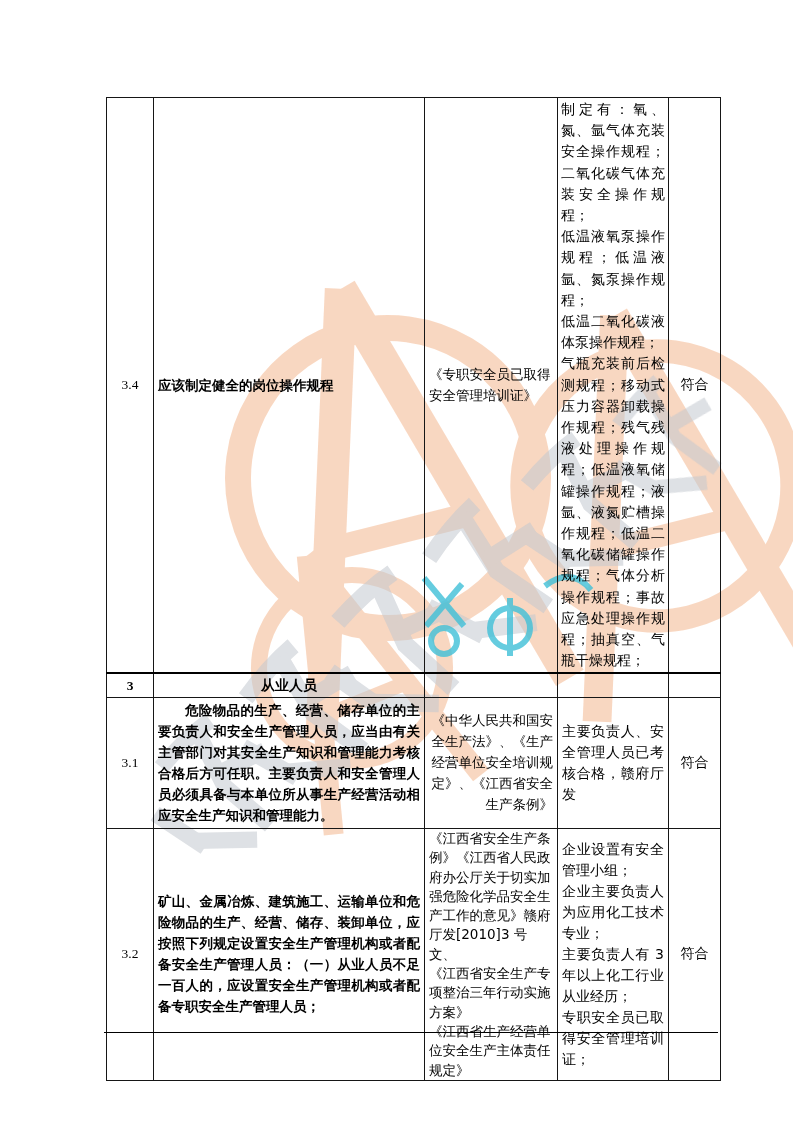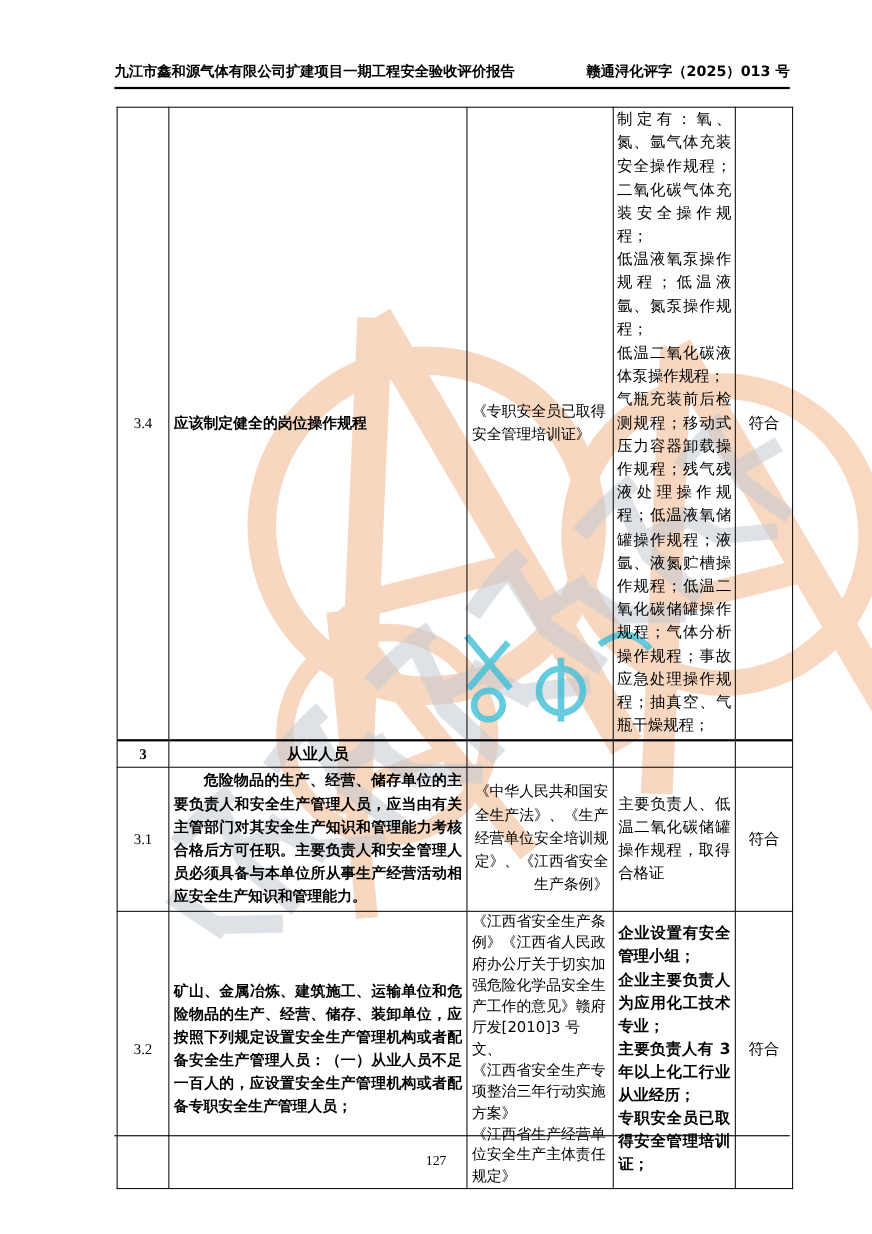--- a/index.html
+++ b/index.html
@@ -47,21 +47,21 @@
   td.situation{
     font-size:14px;line-height:21.2px;
     text-align:justify;vertical-align:top;padding:1px 3px;
     white-space:pre-line;line-break:strict;
   }
   td.concl{text-align:center;font-size:14px;margin-left:40px;}
   .preline{white-space:pre-line;}
   .sec-row td{font-weight:bold;border-top:2.5px solid #000;}
   .sec-title{text-align:center;font-size:14px;padding-left:4px;}
   .r32-basis{font-size:13.5px;line-height:19.3px;vertical-align:top;padding-top:1px;}
-  .r32-sit{font-size:14px;line-height:21px;vertical-align:top;padding-top:1px;white-space:pre-line;text-align:justify;font-weight:bold;}
+  .r32-sit{font-size:14px;line-height:21px;vertical-align:top;padding-top:1px;white-space:pre-line;text-align:justify;}
   .r31-sit{font-size:14px;line-height:21px;text-align:justify;}
   .footer-line{
     position:absolute;left:104px;top:1032px;width:614px;
     border-top:1.5px solid #000;
   }
   .page-num{
     position:absolute;left:0;top:1048px;width:793px;
     text-align:center;
     font-family:"Liberation Serif",serif;
     font-size:12.5px;
@@ -106,24 +106,20 @@
       <path d="M510 598 L510 656"></path>
       <circle cx="444" cy="641" r="13"></circle>
       <path d="M424 578 l 40 48"></path>
       <path d="M462 584 l -36 42"></path>
       <path d="M545 586 q 26 -20 46 4"></path>
     </g>
   </svg>
 
   <div class="content">
 
-    <div class="header">
-      <span class="title">九江市鑫和源气体有限公司扩建项目一期工程安全验收评价报告</span>
-      <span class="docno">赣通浔化评字（2025）013 号</span>
-    </div>
 
     <table class="doc-table">
       <colgroup>
         <col style="width:47px">
           <col style="width:271px">
           <col style="width:133px">
         <col style="width:111px">
           <col style="width:52px">
       </colgroup>
       <tbody>
@@ -141,35 +137,34 @@
           <td class="num">3</td>
           <td class="sec-title">从业人员</td>
           <td></td>
           <td></td>
           <td></td>
         </tr>
         <tr style="height:131px">
           <td class="num">3.1</td>
           <td class="req req-indent">危险物品的生产、经营、储存单位的主要负责人和安全生产管理人员，应当由有关主管部门对其安全生产知识和管理能力考核合格后方可任职。主要负责人和安全管理人员必须具备与本单位所从事生产经营活动相应安全生产知识和管理能力。</td>
           <td class="basis basis-c">《中华人民共和国安全生产法》、《生产经营单位安全培训规定》、《江西省安全生产条例》</td>
-          <td class="r31-sit">主要负责人、低温二氧化碳储罐操作规程，取得合格证</td>
+          <td class="r31-sit">主要负责人、安全管理人员已考核合格，赣府厅发</td>
           <td class="concl">符合</td>
         </tr>
         <tr style="height:231px">
           <td class="num">3.2</td>
           <td class="req">矿山、金属冶炼、建筑施工、运输单位和危险物品的生产、经营、储存、装卸单位，应按照下列规定设置安全生产管理机构或者配备安全生产管理人员：（一）从业人员不足一百人的，应设置安全生产管理机构或者配备专职安全生产管理人员；</td>
           <td class="r32-basis preline">《江西省安全生产条例》《江西省人民政府办公厅关于切实加强危险化学品安全生产工作的意见》赣府厅发[2010]3 号文、
 《江西省安全生产专项整治三年行动实施方案》
 《江西省生产经营单位安全生产主体责任规定》</td>
           <td class="r32-sit">企业设置有安全管理小组；
 企业主要负责人为应用化工技术专业；
 主要负责人有 3 年以上化工行业从业经历；
 专职安全员已取得安全管理培训证；</td>
           <td class="concl">符合</td>
         </tr>
       </tbody>
     </table>
 
     <div class="footer-line"></div>
-    <div class="page-num">127</div>
 
   </div>
 </div>
 
 </body></html>

